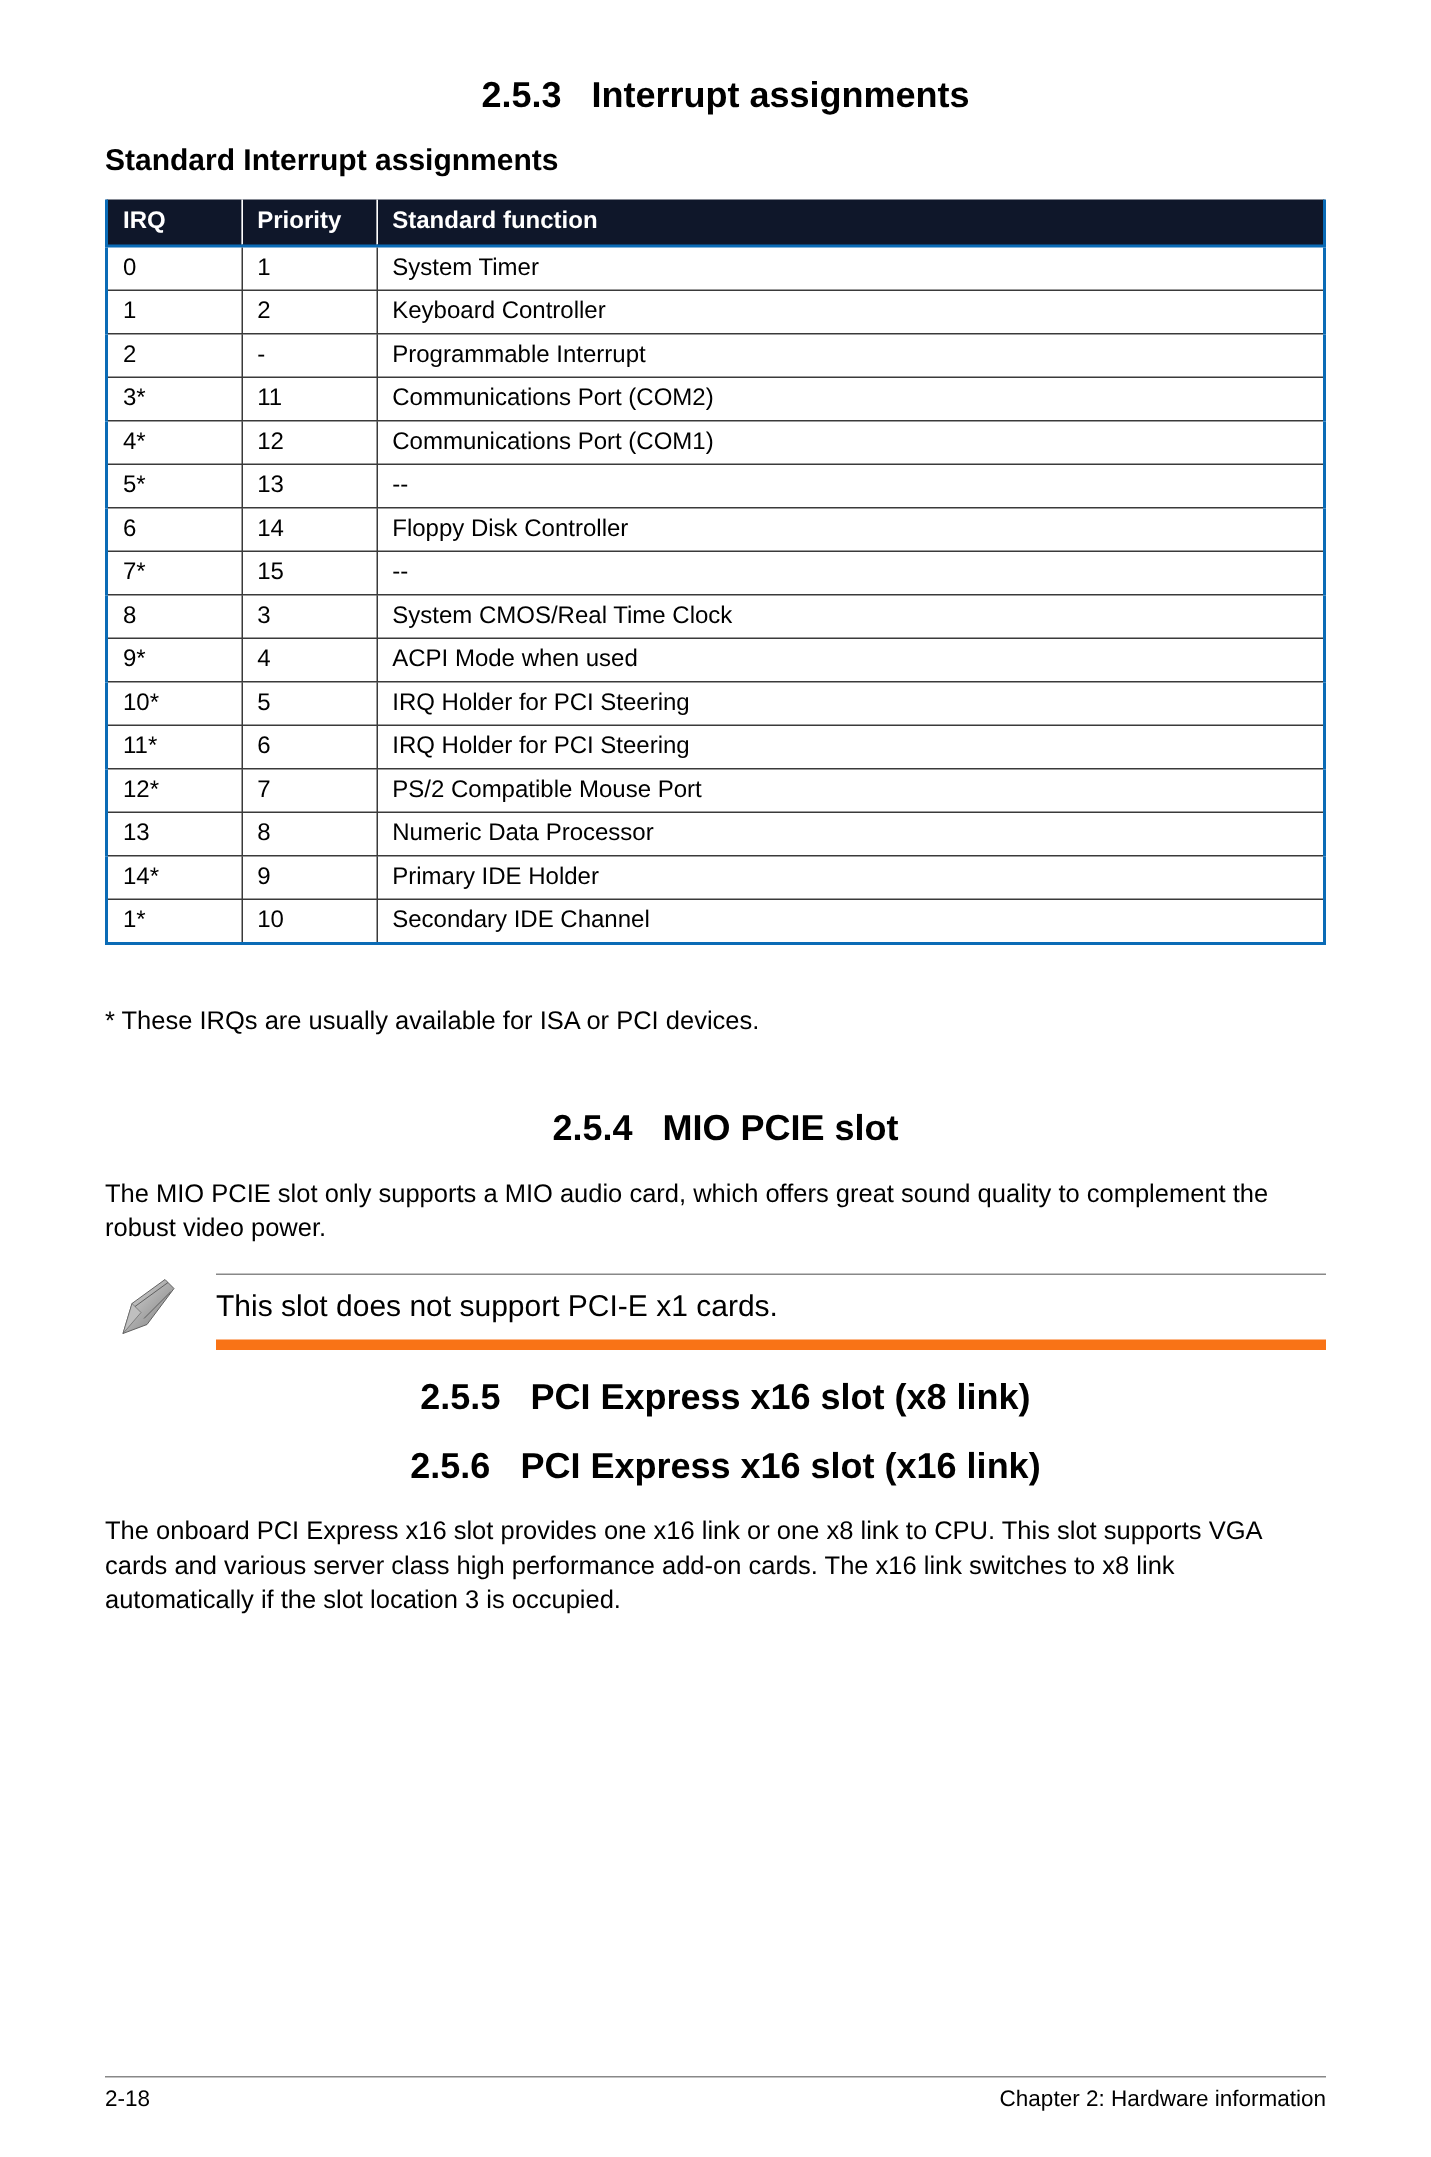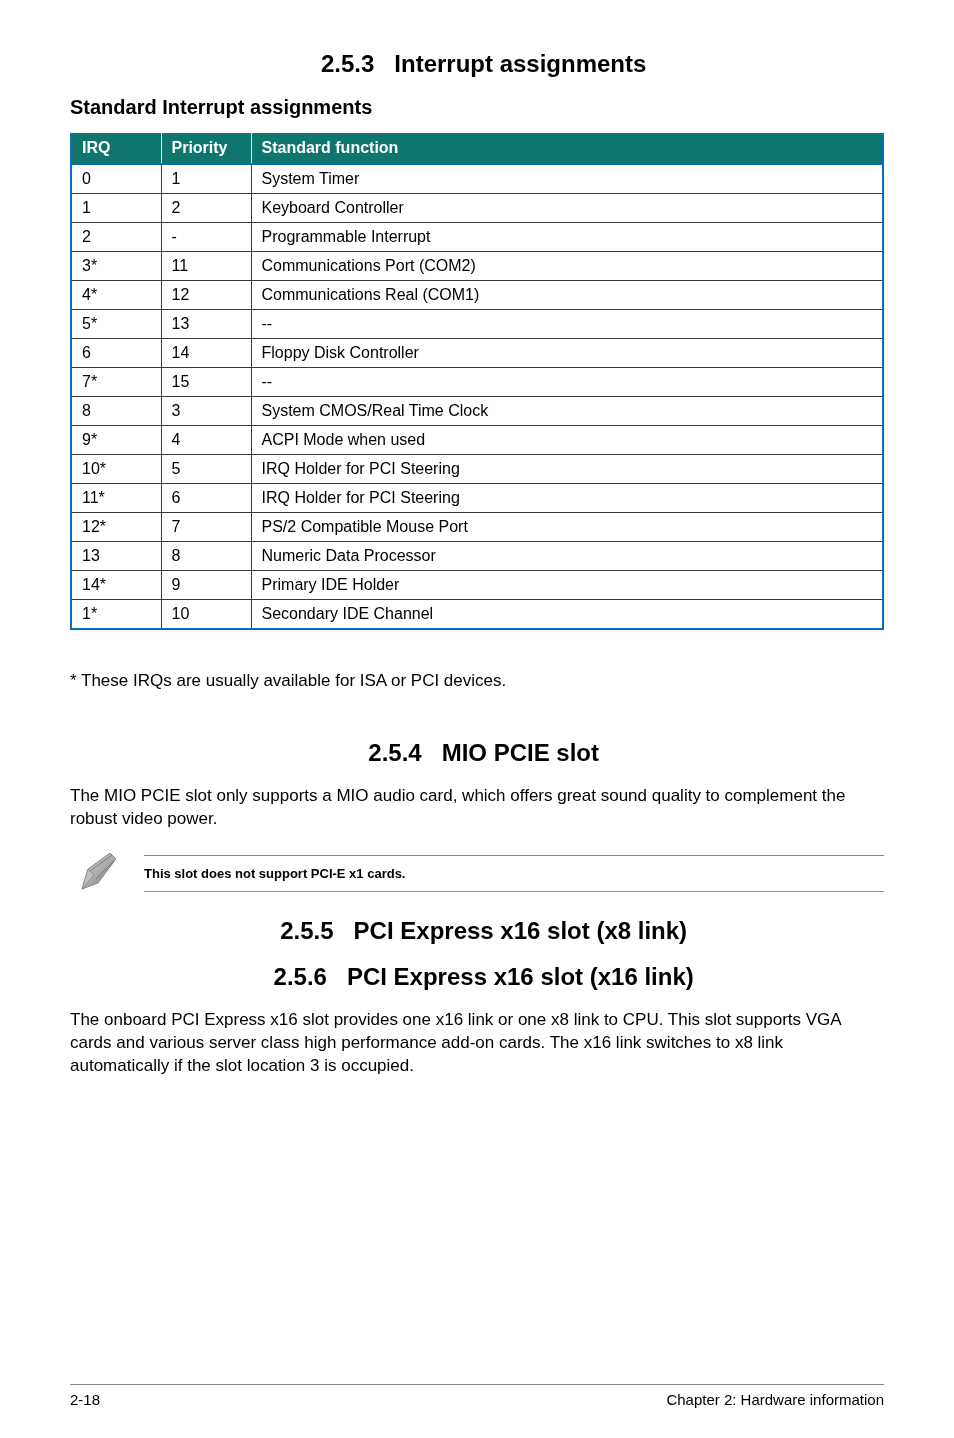--- a/index.html
+++ b/index.html
@@ -35,21 +35,21 @@
     font-weight: bold;
     margin-bottom: 14px;
   }
   table.irq {
     width: 100%;
     border-collapse: collapse;
     margin-bottom: 40px;
     font-size: 16px;
   }
   table.irq th {
-    background: #0f766e;
+    background: #0f172a;
     color: #fff;
     text-align: left;
     font-weight: bold;
     padding: 6px 10px;
     border-right: 1px solid #fff;
   }
   table.irq th:last-child {
     border-right: none;
   }
   table.irq td {
@@ -87,24 +87,23 @@
     gap: 22px;
     margin: 4px 0 18px 0;
     padding-left: 6px;
   }
   .note-icon {
     flex: 0 0 46px;
   }
   .note-text-wrap {
     flex: 1;
     border-top: 1px solid #888;
-    border-bottom: 1px solid #f97316;
+    border-bottom: 7px solid #f97316;
     padding: 10px 0;
-    font-size: 13px;
-    font-weight: bold;
+    font-size: 20px;
   }
   .footer {
     display: flex;
     justify-content: space-between;
     font-size: 15px;
     border-top: 1px solid #888;
     padding-top: 6px;
     margin-top: 10px;
   }
 </style>
@@ -145,21 +144,21 @@
           <td>Programmable Interrupt</td>
         </tr>
         <tr>
           <td>3*</td>
           <td>11</td>
           <td>Communications Port (COM2)</td>
         </tr>
         <tr>
           <td>4*</td>
           <td>12</td>
-          <td>Communications Real (COM1)</td>
+          <td>Communications Port (COM1)</td>
         </tr>
         <tr>
           <td>5*</td>
           <td>13</td>
           <td>--</td>
         </tr>
         <tr>
           <td>6</td>
           <td>14</td>
           <td>Floppy Disk Controller</td>

